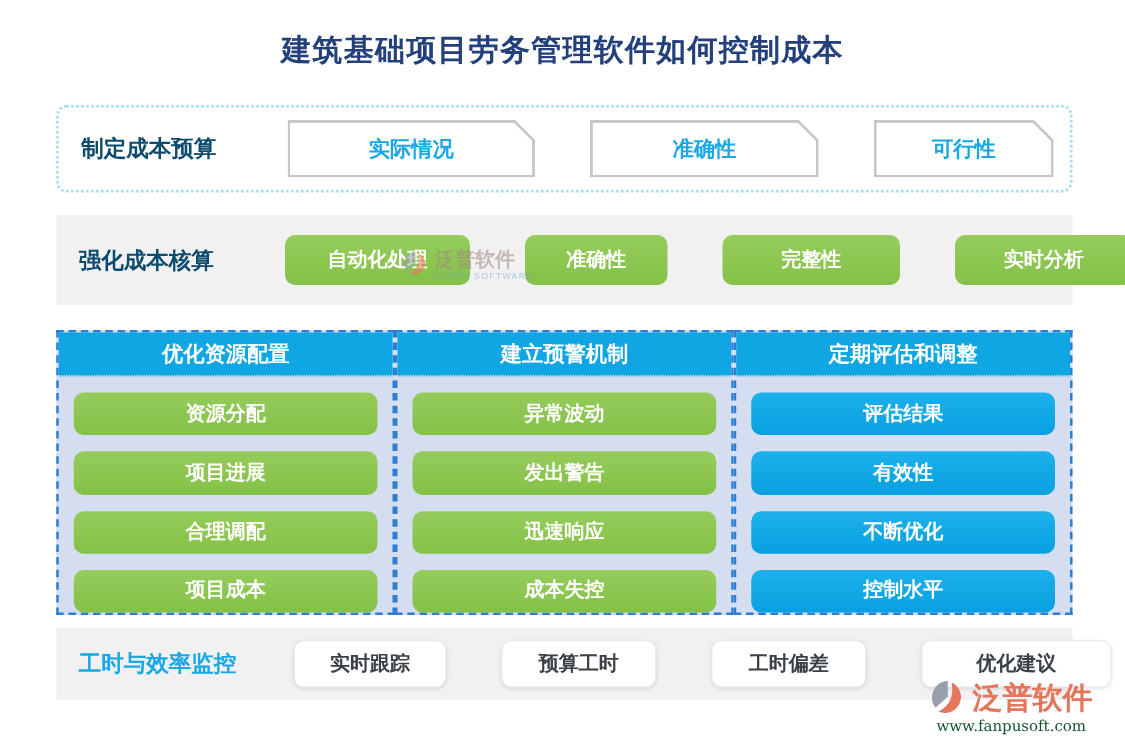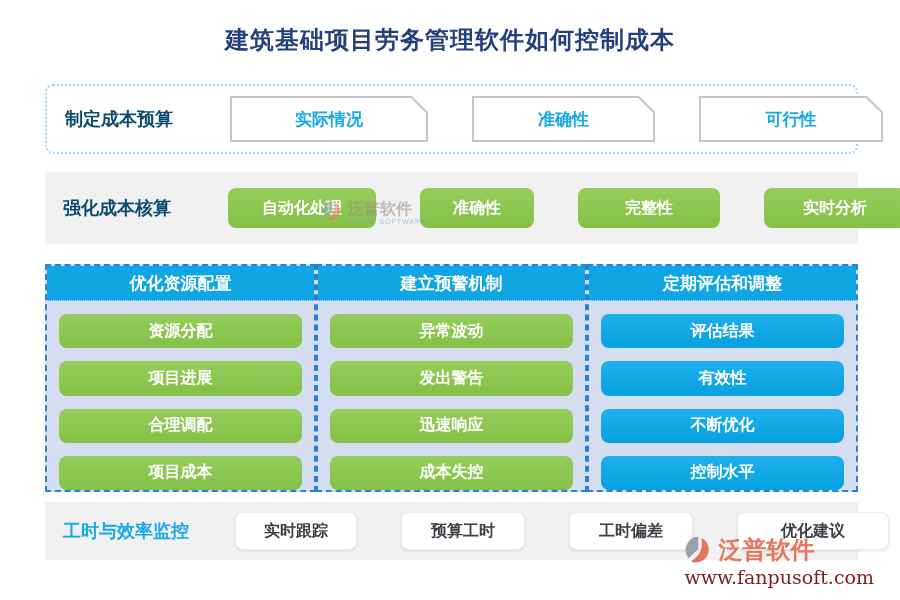--- a/index.html
+++ b/index.html
@@ -19,21 +19,21 @@
     top:84px; height:70px; border:2px dotted #9edcf4; border-radius:8px;
     background:#fff; padding:0 18px;
   }
   .sec-label { font-size:18px; font-weight:bold; color:#0c4a6e; flex:0 0 165px; }
   .btn-row { flex:1; display:flex; justify-content:space-between; align-items:center;gap:44px; }
   .notch { height:46px; background:#c6c6c6; padding:2px; box-sizing:border-box;
     clip-path:polygon(0 0, calc(100% - 16px) 0, 100% 16px, 100% 100%, 0 100%); }
   .notch-inner { height:100%; background:#fff; display:flex; align-items:center; justify-content:center;
     clip-path:polygon(0 0, calc(100% - 15px) 0, 100% 15px, 100% 100%, 0 100%);
     font-size:17px; font-weight:bold; color:#18a8e6; }
-  .w195 { width:198px; } .w182 { width:183px; } .w175 { width:184px; }
+  .w195 { width:198px; } .w182 { width:183px; } .w175 { width:144px; }
 
   
   .gray { background:#f1f1f2; }
   .sec-accounting { top:172px; height:72px; padding:0 14px 0 18px; }
   .pill-green {
     height:40px; border-radius:8px; background:linear-gradient(#95cc5c,#84c147);
     color:#fff; font-size:16px; font-weight:bold;
     display:flex; align-items:center; justify-content:center;
   }
   .wg1 { width:148px; } .wg2 { width:114px; } .wg3 { width:142px; } .wg4 { width:142px; }
@@ -70,21 +70,21 @@
 
   
   .watermark { position:absolute; left:322px; top:200px; display:flex; align-items:flex-start; gap:4px; opacity:0.55; }
   .watermark .wm-text { font-size:16px; font-weight:bold; color:#a08a84; line-height:18px; }
   .watermark .wm-sub { font-size:7px; color:#6fa6cf; letter-spacing:1px; }
 
   
   .logo { position:absolute; right:26px; bottom:12px; text-align:center; }
   .logo-row { display:flex; align-items:center; gap:4px; }
   .logo-name { font-size:24px; font-weight:bold; color:#e4765c; font-family:"DejaVu Serif", serif; }
-  .logo-url { font-size:19px; color:#7f1d1d; margin-top:0px; font-family:"DejaVu Serif", serif; }
+  .logo-url { font-size:12px; color:#14532d; margin-top:0px; font-family:"DejaVu Serif", serif; }
 </style>
 </head>
 <body>
 
 <div class="title">建筑基础项目劳务管理软件如何控制成本</div>
 
 <div class="band sec-budget">
   <div class="sec-label">制定成本预算</div>
   <div class="btn-row">
     <div class="notch w195">

